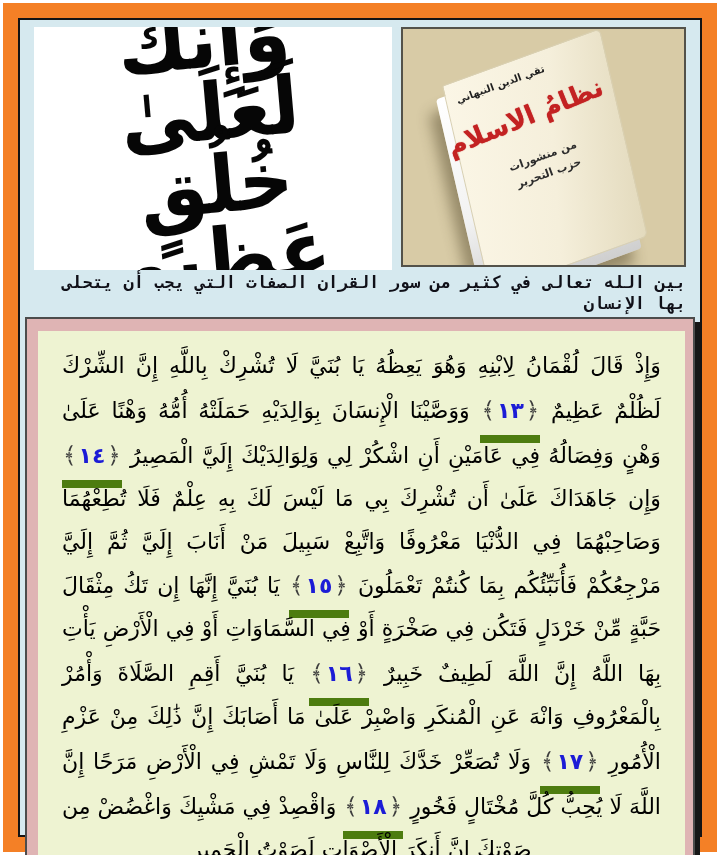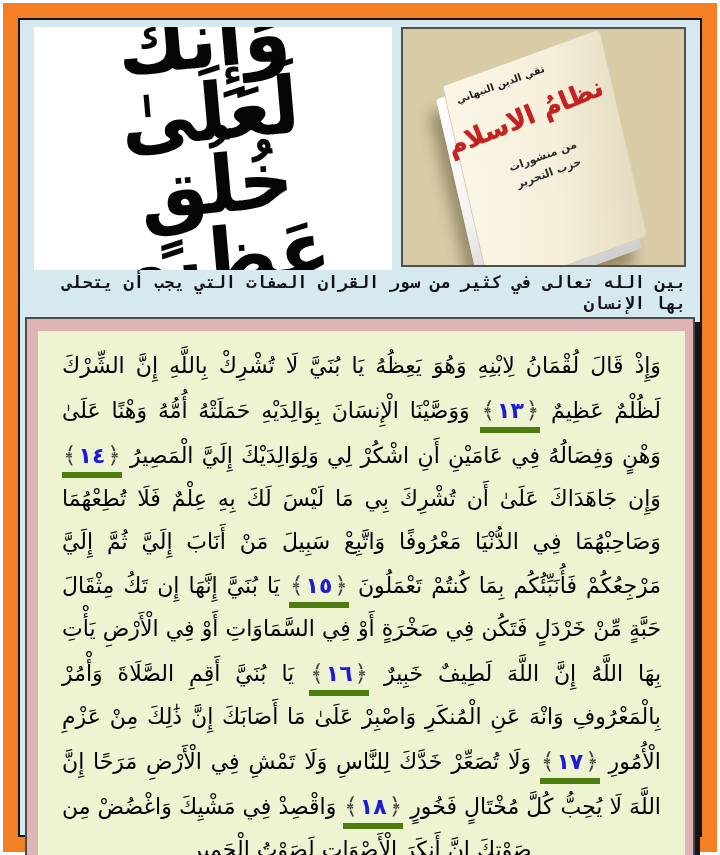--- a/index.html
+++ b/index.html
@@ -107,22 +107,22 @@
     margin: 0 2px 0 3px;
     padding: 14px 24px 18px 24px;
     flex: 1 1 auto;
   }
   .quran {
     font-size: 22px; color: #000000; line-height: 1.95;
     text-align: justify; text-align-last: center; -moz-text-align-last: center;
     direction: rtl;
   }
   .ayah {
-    border-bottom: 6px solid #4d7c0f;
-    padding: 0 1px 4px 1px;
+    border-bottom: 8px solid #4d7c0f;
+    padding: 0 1px 12px 1px;
     white-space: nowrap;
   }
   .ayah .paren { color: #3c3c3c; font-size: 23px; }
   .ayah .anum { color: #1c1cd6; font-weight: bold; padding: 0 2px; }
 </style>
 </head>
 <body>
 
 <div class="outer">
   <div class="frame">

